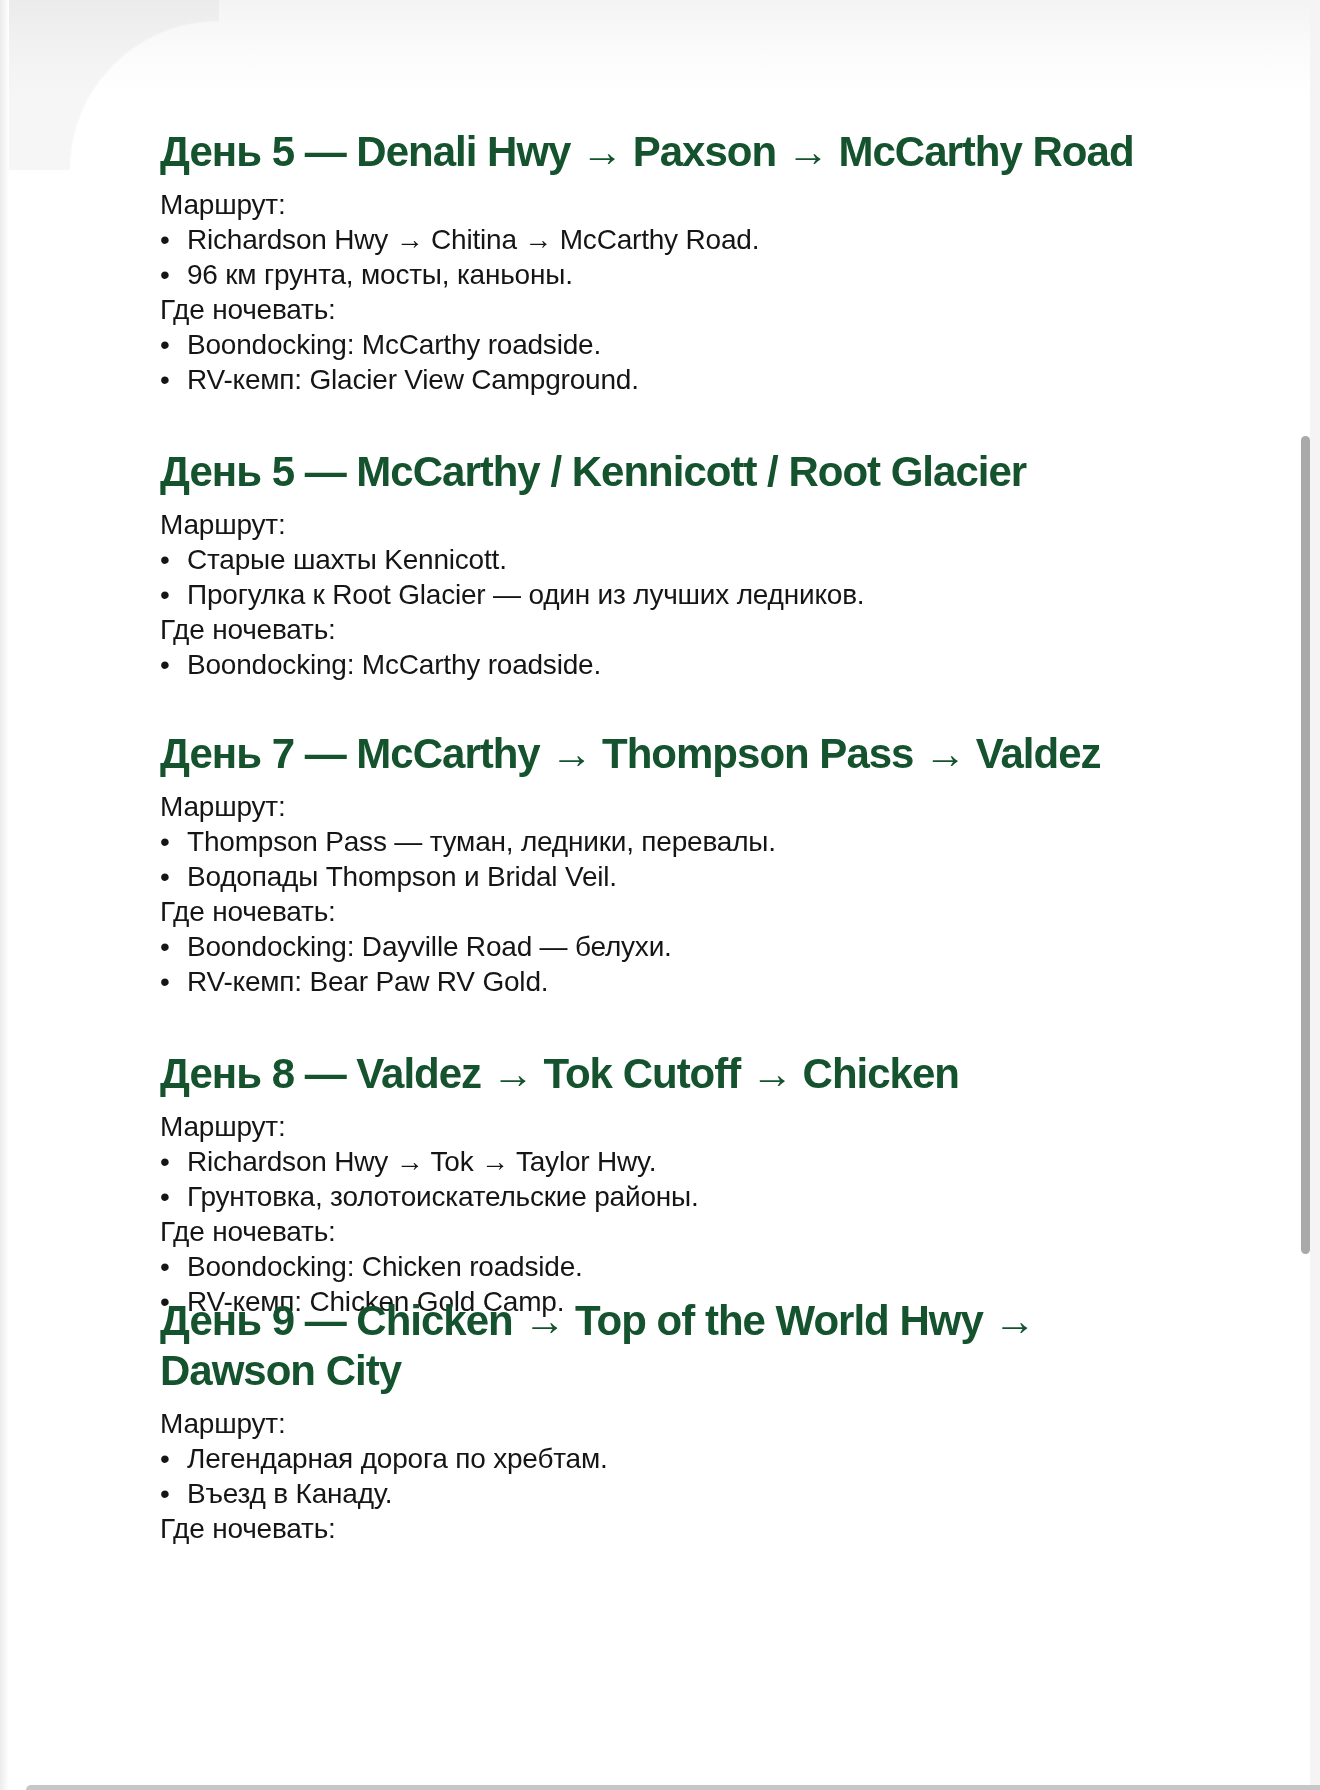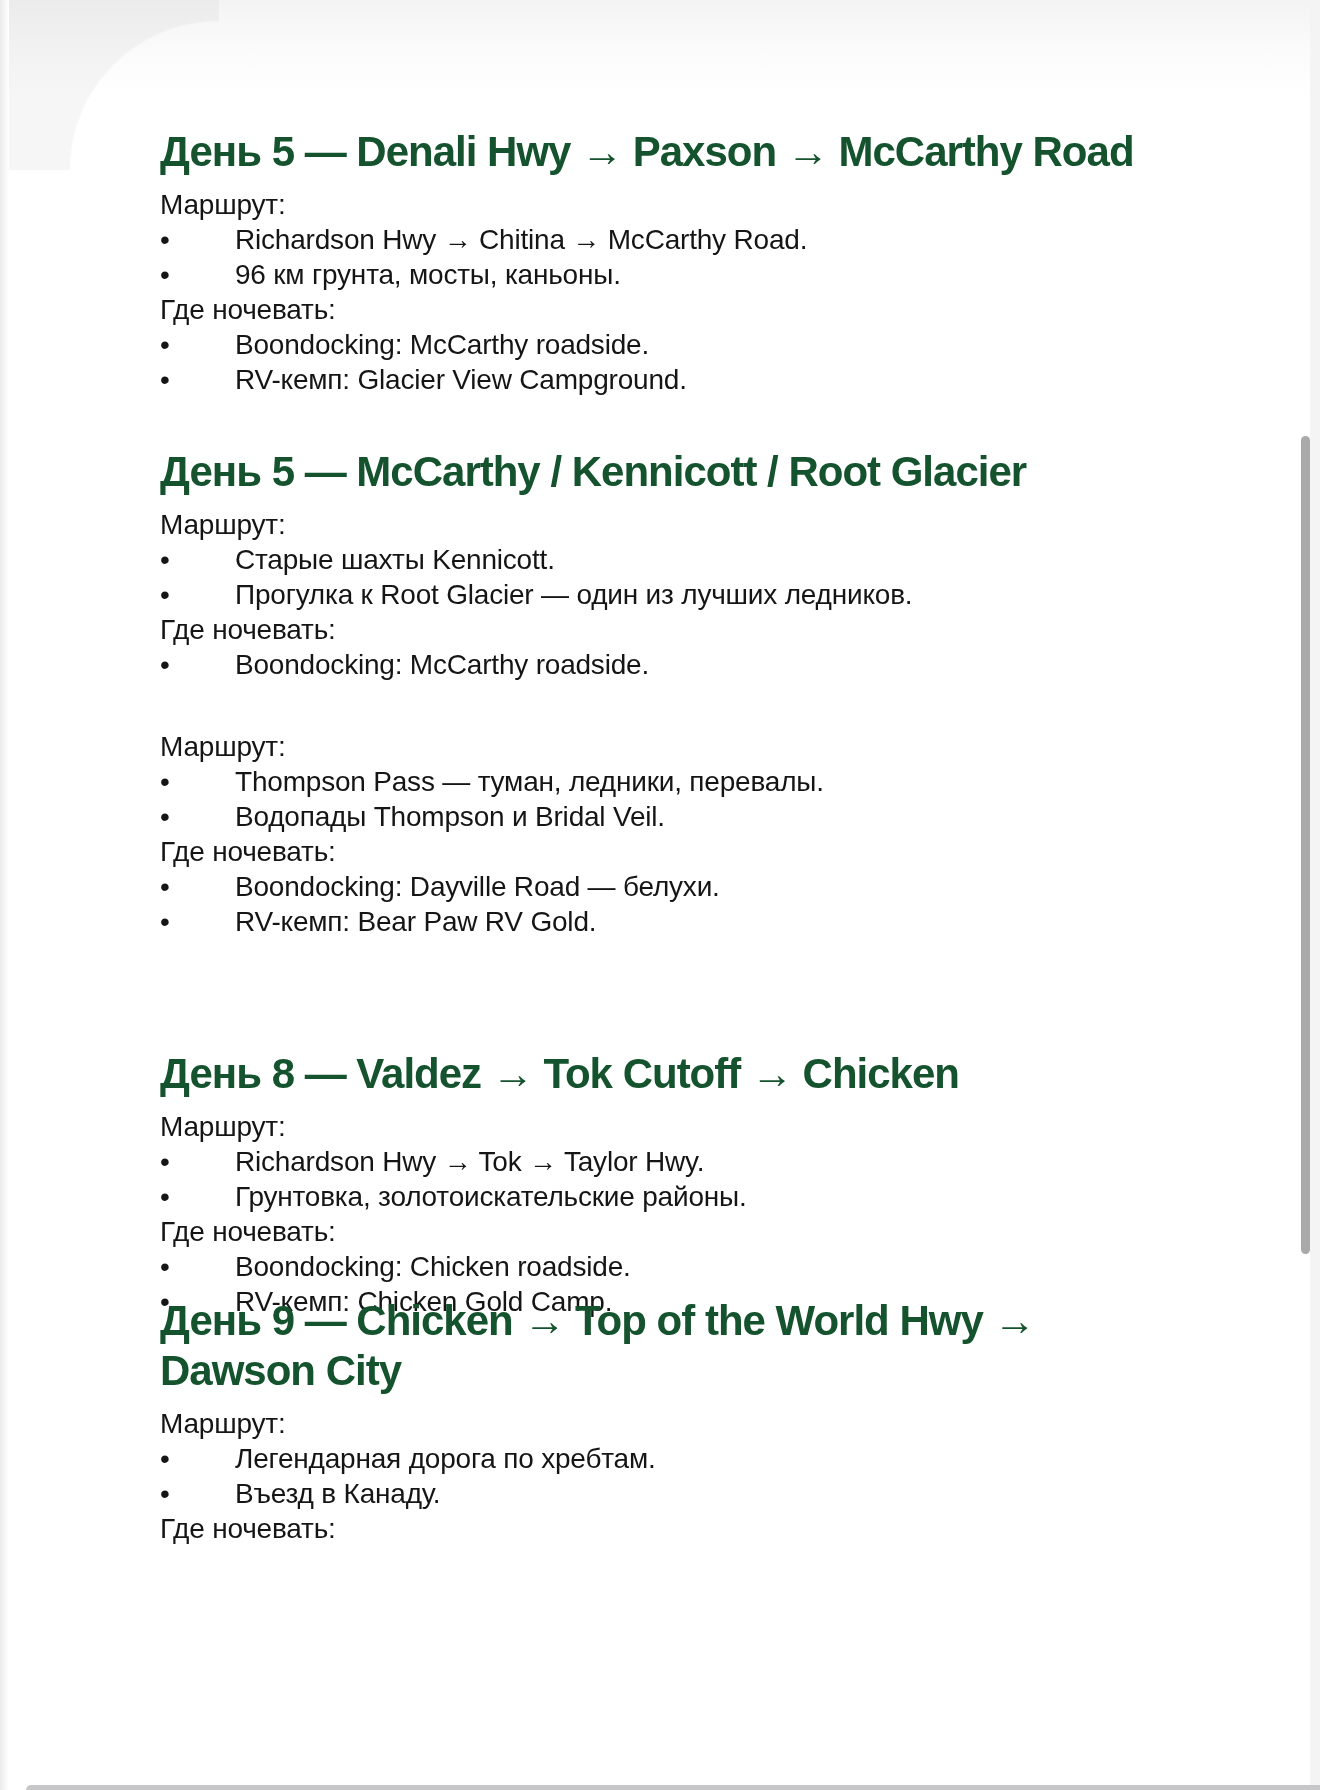--- a/index.html
+++ b/index.html
@@ -78,21 +78,21 @@
     letter-spacing: -1px;
     color: #14532d;
   }
   .line {
     font-size: 28px;
     line-height: 35px;
     letter-spacing: -0.2px;
   }
   .bullet-line { display: flex; }
   .bullet-line .dot { width: 27px; flex: none; }
-  .bullet-line .txt { flex: 1 1 auto; margin-left: 48px; }
+  .bullet-line .txt { flex: 1 1 auto; }
 </style>
 </head>
 <body>
 
 <div class="top-shade"></div>
 <div class="top-corner"></div>
 <div class="left-edge"></div>
 <div class="right-track"></div>
 <div class="scroll-thumb"></div>
 <div class="bottom-bar"></div>
@@ -134,20 +134,21 @@
           <span class="txt">Прогулка к Root Glacier — один из лучших ледников.</span>
         </div>
         <div class="line label">Где ночевать:</div>
         <div class="line bullet-line">
           <span class="dot">•</span>
           <span class="txt">Boondocking: McCarthy roadside.</span>
         </div>
       </div>
     </section>
     <section class="day">
+      <h3>День 7 — McCarthy → Thompson Pass → Valdez</h3>
       <div class="body">
         <div class="line label">Маршрут:</div>
         <div class="line bullet-line">
           <span class="dot">•</span>
           <span class="txt">Thompson Pass — туман, ледники, перевалы.</span>
         </div>
         <div class="line bullet-line">
           <span class="dot">•</span>
           <span class="txt">Водопады Thompson и Bridal Veil.</span>
         </div>

